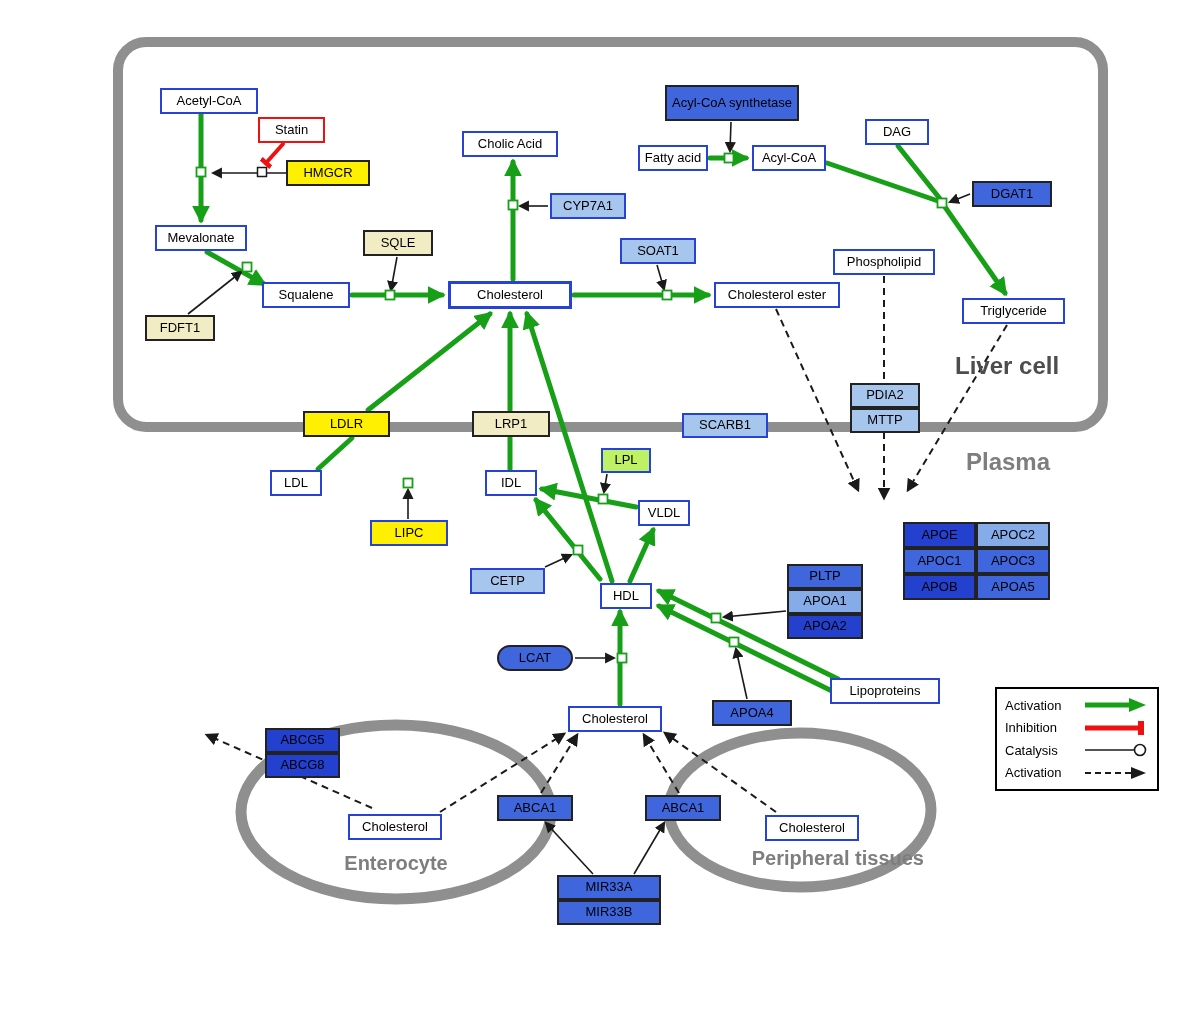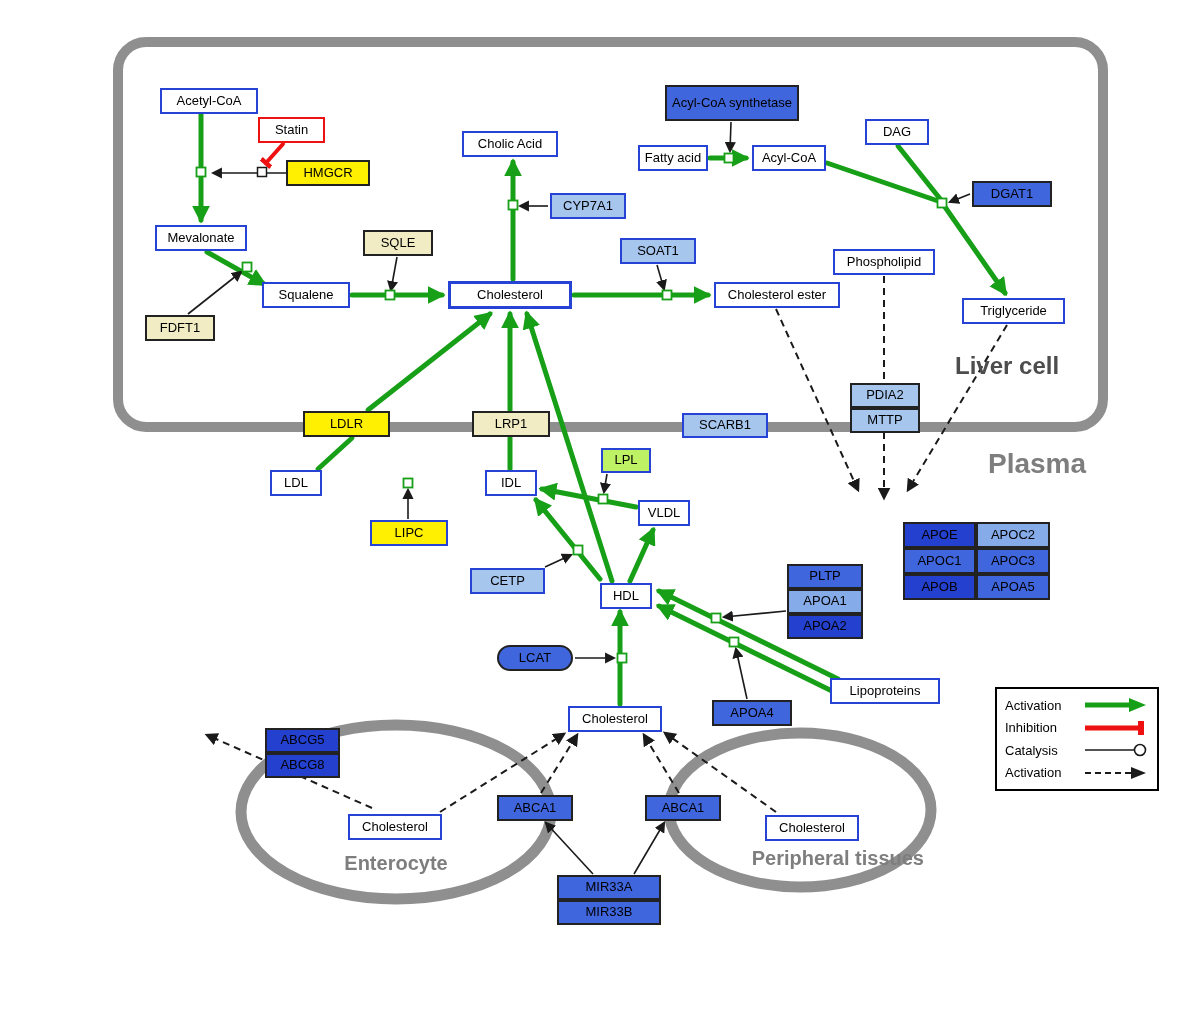--- a/index.html
+++ b/index.html
@@ -12,21 +12,21 @@
   .edge-t{fill:none;stroke:#1a1a1a;stroke-width:2;stroke-dasharray:7 5;}
   .edge-i{fill:none;stroke:#ee1111;stroke-width:4;stroke-linecap:round;}
   .sq-r{fill:#ffffff;stroke:#17a017;stroke-width:1.8;}
   .sq-t{fill:#ffffff;stroke:#1a1a1a;stroke-width:1.5;}
   #nodes{position:absolute;left:0;top:0;width:1200px;height:1013px;}
   .node{position:absolute;box-sizing:border-box;display:flex;align-items:center;justify-content:center;
         border:2px solid #2743d6;background:#fff;color:#000;font-size:13px;line-height:1.1;
         text-align:center;padding:1px 2px;}
   .region-label{position:absolute;font-weight:bold;color:#7e7e7e;}
   .lbl-liver{left:955;top:352px;left:955px;font-size:24px;color:#4d4d4d;}
-  .lbl-plasma{left:966px;top:448px;font-size:28px;margin-left:22px;}
+  .lbl-plasma{left:966px;top:448px;font-size:24px;}
   .lbl-enterocyte{left:316px;top:852px;width:160px;text-align:center;font-size:20px;}
   .lbl-peripheral{left:684px;top:847px;width:240px;text-align:right;font-size:20px;}
   #legend{position:absolute;left:995px;top:687px;width:164px;height:104px;background:#fff;
           border:2px solid #000;box-sizing:border-box;padding:7px 8px;display:flex;
           flex-direction:column;justify-content:space-between;}
   .legend-row{display:flex;align-items:center;justify-content:space-between;height:18px;}
   .legend-label{font-size:13px;color:#000;}
 </style>
 </head>
 <body>

